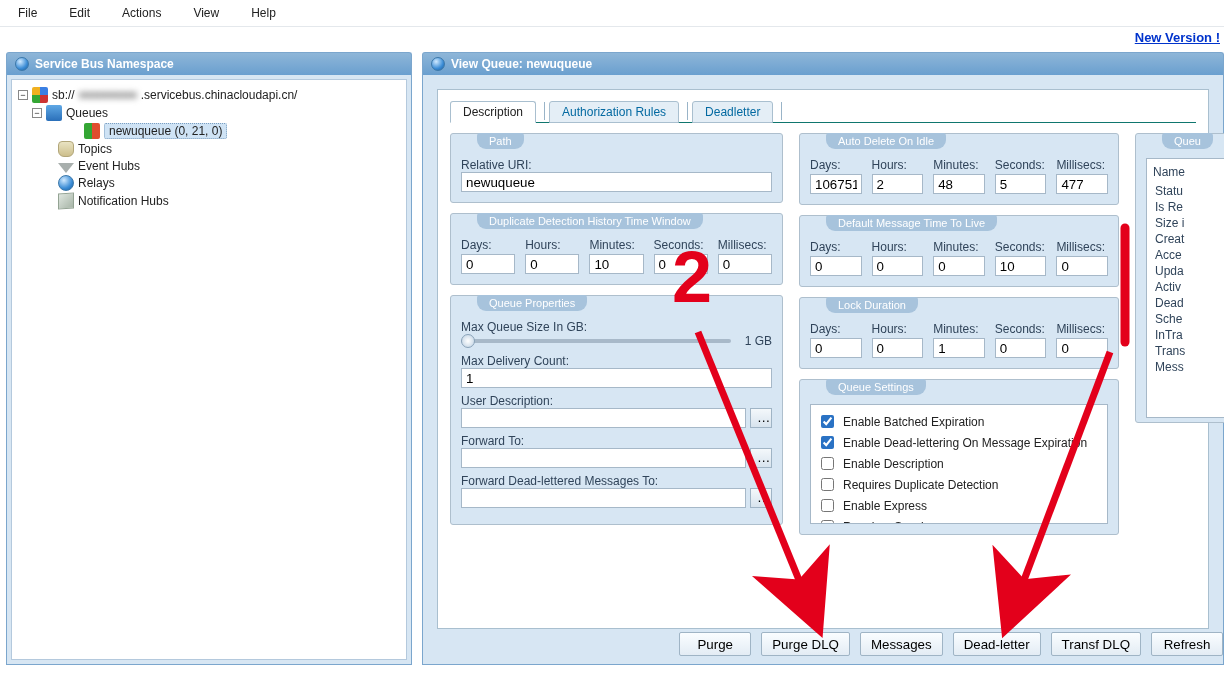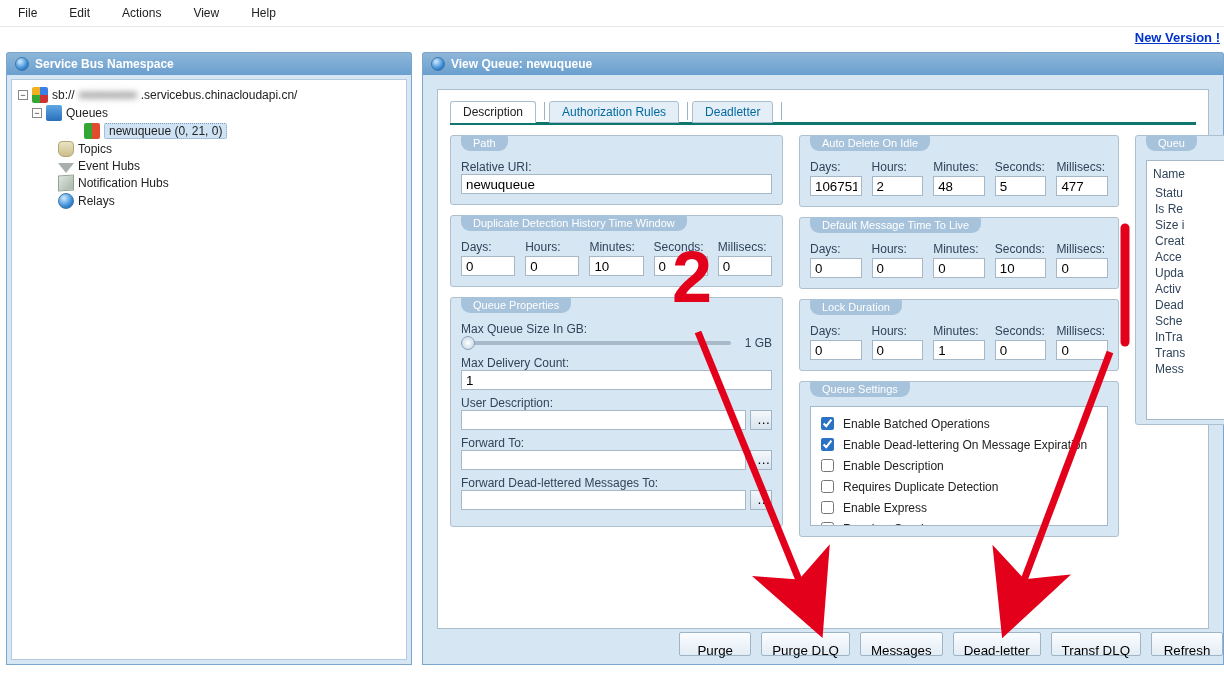--- a/index.html
+++ b/index.html
@@ -34,33 +34,33 @@
   .ticon.db     { background:linear-gradient(#e9e3c2,#cdbf8c); border-radius:4px 4px 6px 6px; border:1px solid #b2a679;}
   .ticon.funnel { width:0;height:0;border-left:8px solid transparent;border-right:8px solid transparent;border-top:10px solid #a8afad; margin-top:3px;}
   .ticon.cube   { background:linear-gradient(135deg,#dfe6df 0%, #a7b5a7 100%); border:1px solid #93a393; transform:skewY(-4deg); }
   .ticon.globe2 { border-radius:50%; background:radial-gradient(circle at 35% 30%, #cfe9ff 0%, #3c8dd6 60%, #1a5d9e 100%); border:1px solid #3b78aa;}
   .tnode .sel { background:#cfe3f5; border:1px dotted #7a9ec0; padding:0 4px; border-radius:2px;}
   .blurred { filter: blur(3px); color:#888; }
 
   .rightpanel { position:absolute; top:0; left:416px; right:0; height:614px; }
   .rightpanel .panelbody { height:590px; padding:14px 14px 10px 14px; position:relative; }
 
-  .tabrow { display:flex; align-items:center; border-bottom:3px solid #0f766e; margin-bottom:10px;}
+  .tabrow { display:flex; align-items:center; border-bottom:1px solid #0f766e; margin-bottom:10px;}
   .tab { padding:3px 12px; background:#fff; border:1px solid #a9bfcf; border-bottom:1px solid #fff; margin-right:4px; position:relative; top:1px; border-radius:3px 3px 0 0;}
   .tab.inactive { background:#e4eef6; border-bottom-color:#a9bfcf; color:#0369a1;}
   .tabsep { width:1px; height:18px; background:#99b4c8; margin:0 4px;}
 
   .cols { display:flex; gap:16px; position:relative;}
   .col { display:flex; flex-direction:column; gap:10px;}
   .col1 { flex:0 0 333px; }
   .col2 { flex:0 0 320px; }
   .col3 { flex:0 0 200px; overflow:hidden;}
 
   .gbox { border:1px solid #aebfcd; border-radius:3px; padding:24px 10px 10px 10px; position:relative; background:#d7e6f3;}
-  .gboxtitle { position:absolute; top:-1px; left:10px; background:#a7c3dc; color:#fff; font-size:11px; padding:2px 12px; border-radius:3px 3px 9px 9px; }
+  .gboxtitle { position:absolute; top:-1px; left:26px; background:#a7c3dc; color:#fff; font-size:11px; padding:2px 12px; border-radius:3px 3px 9px 9px; }
   .lbl { color:#30445a; font-size:12px; }
   .inp { background:#fff; border:1px solid #a6b8c8; height:20px; width:100%; padding:2px 4px; }
   .inp.wide { width:100%; }
 
   .time5 { display:flex; gap:10px;}
   .time5 > div { display:flex; flex-direction:column; flex:1;}
   .time5 .lbl { margin-bottom:2px;}
   .time5 input { width:100%; }
 
   .qp .row { margin-bottom:6px;}
@@ -74,21 +74,21 @@
   .chk { display:flex; align-items:center; gap:6px; padding:1px 0;}
   .chk input { accent-color:#2a72c4; }
 
   
   .proplist { background:#fff; border:1px solid #a6b8c8; padding:4px 2px; height:260px; overflow:hidden;}
   .proplisthead { color:#30445a; padding:2px 4px 4px 4px;}
   .proprow { padding:1px 6px; color:#30445a; white-space:nowrap;}
 
   
   .bbar { position:absolute; bottom:8px; right:0; left:14px; display:flex; justify-content:flex-end; gap:10px; }
-  .btn { min-width:72px; height:24px; padding:10px 10px; border:1px solid #9fb4c5; background:linear-gradient(#fafdff,#e3ecf4); border-radius:2px;}
+  .btn { min-width:72px; height:24px; padding:4px 10px; border:1px solid #9fb4c5; background:linear-gradient(#fafdff,#e3ecf4); border-radius:2px;}
 
   
   .anno { position:absolute; pointer-events:none; z-index:50;}
 </style>
 </head>
 <body>
 
 <div class="menubar">
   <span>File</span>
   <span>Edit</span>
@@ -126,26 +126,26 @@
         </div>
         <div class="tnode indent2">
           <span class="ticon db"></span>
           <span>Topics</span>
         </div>
         <div class="tnode indent2">
           <span class="ticon funnel"></span>
           <span>Event Hubs</span>
         </div>
         <div class="tnode indent2">
+          <span class="ticon globe2"></span>
+          <span>Relays</span>
+        </div>
+        <div class="tnode indent2">
           <span class="ticon cube"></span>
           <span>Notification Hubs</span>
-        </div>
-        <div class="tnode indent2">
-          <span class="ticon globe2"></span>
-          <span>Relays</span>
         </div>
       </div>
     </div>
   </div>
 
   <div class="rightpanel">
     <div class="panelhead">
       <span class="globe"></span>
       <span><span>View Queue: </span><span>newuqueue</span></span>
     </div>
@@ -313,21 +313,21 @@
                     <input class="inp" value="0" style="">
                   </div>
               </div>
             </div>
 
             <div class="gbox">
               <div class="gboxtitle">Queue Settings</div>
               <div class="settings" id="settings-list">
                   <label class="chk">
                     <input type="checkbox" checked="" style="">
-                    <span>Enable Batched Operations</span>
+                    <span>Enable Batched Expiration</span>
                   </label>
                   <label class="chk">
                     <input type="checkbox" checked="" style="">
                     <span>Enable Dead-lettering On Message Expiration</span>
                   </label>
                   <label class="chk">
                     <input type="checkbox" style="">
                     <span>Enable Description</span>
                   </label>
                   <label class="chk">

